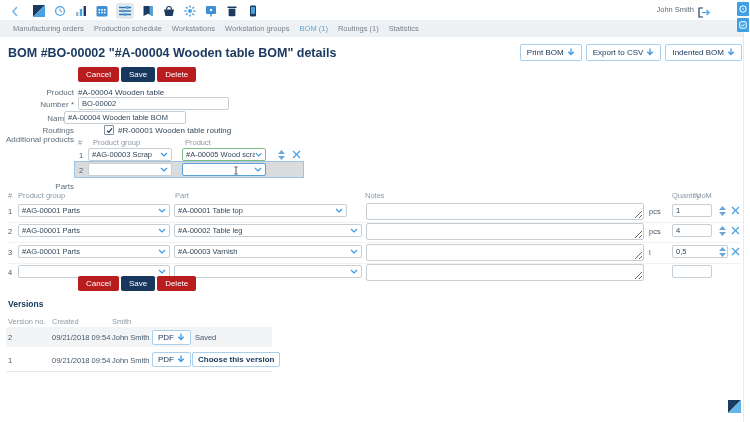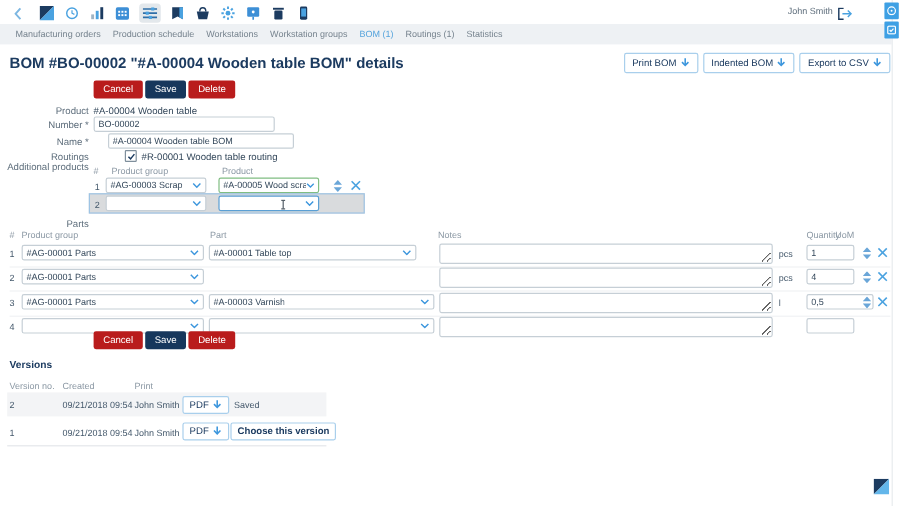--- a/index.html
+++ b/index.html
@@ -192,49 +192,49 @@
   <div class="page-title">BOM #BO-00002 "#A-00004 Wooden table BOM" details</div>
   <div class="export-row">
     <button class="btn-outline">
         <span>Print BOM</span>
         <svg width="8" height="9" viewBox="0 0 8 9">
           <line x1="4" y1="0.5" x2="4" y2="6" stroke="#3c96dd" stroke-width="1.3"></line>
           <polyline points="1.3,3.8 4,6.5 6.7,3.8" fill="none" stroke="#3c96dd" stroke-width="1.3"></polyline>
         </svg>
       </button>
     <button class="btn-outline">
+        <span>Export to CSV</span>
+        <svg width="8" height="9" viewBox="0 0 8 9">
+          <line x1="4" y1="0.5" x2="4" y2="6" stroke="#3c96dd" stroke-width="1.3"></line>
+          <polyline points="1.3,3.8 4,6.5 6.7,3.8" fill="none" stroke="#3c96dd" stroke-width="1.3"></polyline>
+        </svg>
+      </button>
+    <button class="btn-outline">
         <span>Indented BOM</span>
         <svg width="8" height="9" viewBox="0 0 8 9">
           <line x1="4" y1="0.5" x2="4" y2="6" stroke="#3c96dd" stroke-width="1.3"></line>
           <polyline points="1.3,3.8 4,6.5 6.7,3.8" fill="none" stroke="#3c96dd" stroke-width="1.3"></polyline>
         </svg>
       </button>
-    <button class="btn-outline">
-        <span>Export to CSV</span>
-        <svg width="8" height="9" viewBox="0 0 8 9">
-          <line x1="4" y1="0.5" x2="4" y2="6" stroke="#3c96dd" stroke-width="1.3"></line>
-          <polyline points="1.3,3.8 4,6.5 6.7,3.8" fill="none" stroke="#3c96dd" stroke-width="1.3"></polyline>
-        </svg>
-      </button>
   </div>
 
   <div class="actions" style="left:78px;top:67px;">
     <button class="btn blue">Cancel</button>
     <button class="btn navy">Save</button>
     <button class="btn blue">Delete</button>
   </div>
 
   <div class="label" style="top:88px;">Product</div>
   <div class="static-val" style="left:78px;top:88px;">#A-00004 Wooden table</div>
 
   <div class="label" style="top:100px;">Number *</div>
   <input class="input" style="left: 78px; top: 97px; width: 151px;" value="BO-00002">
 
   <div class="label" style="top:114px;">Name *</div>
-  <input class="input" style="left: 90px; top: 111px; width: 155px;" value="#A-00004 Wooden table BOM">
+  <input class="input" style="left: 64px; top: 111px; width: 122px;" value="#A-00004 Wooden table BOM">
 
   <div class="label" style="top:126px;">Routings</div>
   <div class="cbrow" style="top:125px;">
     <span class="cb">
         <svg width="7" height="7" viewBox="0 0 7 7">
           <polyline points="1,3.6 2.8,5.4 6,1.4" fill="none" stroke="#1c3b60" stroke-width="1.2"></polyline>
         </svg>
       </span>
     <span class="cbtext">#R-00001 Wooden table routing</span>
   </div>
@@ -328,20 +328,26 @@
     </span>
   <div class="rowline" style="top:222px;"></div>
 
   <div class="cell" style="left:8px;top:227px;">2</div>
   <div class="select" style="left:18px;top:224px;width:152px;">
       <span class="txt">#AG-00001 Parts</span>
       <svg width="8" height="5" viewBox="0 0 8 5">
         <polyline points="1,1 4,4 7,1" fill="none" stroke="#3c96dd" stroke-width="1.2"></polyline>
       </svg>
     </div>
+  <div class="select" style="left:174px;top:224px;width:188px;">
+      <span class="txt">#A-00002 Table leg</span>
+      <svg width="8" height="5" viewBox="0 0 8 5">
+        <polyline points="1,1 4,4 7,1" fill="none" stroke="#3c96dd" stroke-width="1.2"></polyline>
+      </svg>
+    </div>
   <textarea class="notes" style="left: 366px; top: 223px; width: 278px;"></textarea>
   <div class="cell" style="left:649px;top:227px;">pcs</div>
   <input class="input" style="left: 672px; top: 224px; width: 40px;" value="4">
   <span class="icbtn" style="left:719px;top:226px;">
       <svg width="7" height="10" viewBox="0 0 7 10">
         <polygon points="3.5,0 7,4 0,4" fill="#6aa6d8"></polygon>
         <polygon points="0,6 7,6 3.5,10" fill="#6aa6d8"></polygon>
       </svg>
     </span>
   <span class="icbtn" style="left:731px;top:226px;">
@@ -400,21 +406,21 @@
 
   <div class="actions" style="left:78px;top:276px;">
     <button class="btn blue">Cancel</button>
     <button class="btn navy">Save</button>
     <button class="btn blue">Delete</button>
   </div>
 
   <div class="vers-title" style="top:299px;">Versions</div>
   <div class="th" style="left:8px;top:317px;">Version no.</div>
   <div class="th" style="left:52px;top:317px;">Created</div>
-  <div class="th" style="left:112px;top:317px;">Print</div>
+  <div class="th" style="left:112px;top:317px;">Smith</div>
 
   <div class="vrow-bg" style="top:327px;height:20px;"></div>
   <div class="cell" style="left:8px;top:333px;">2</div>
   <div class="cell" style="left:52px;top:333px;">09/21/2018 09:54</div>
   <div class="cell" style="left:112px;top:333px;">John Smith</div>
   <button class="pdf-btn" style="left:152px;top:330px;">
       <span>PDF</span>
       <svg width="8" height="9" viewBox="0 0 8 9">
         <line x1="4" y1="0.5" x2="4" y2="6" stroke="#3c96dd" stroke-width="1.3"></line>
         <polyline points="1.3,3.8 4,6.5 6.7,3.8" fill="none" stroke="#3c96dd" stroke-width="1.3"></polyline>

